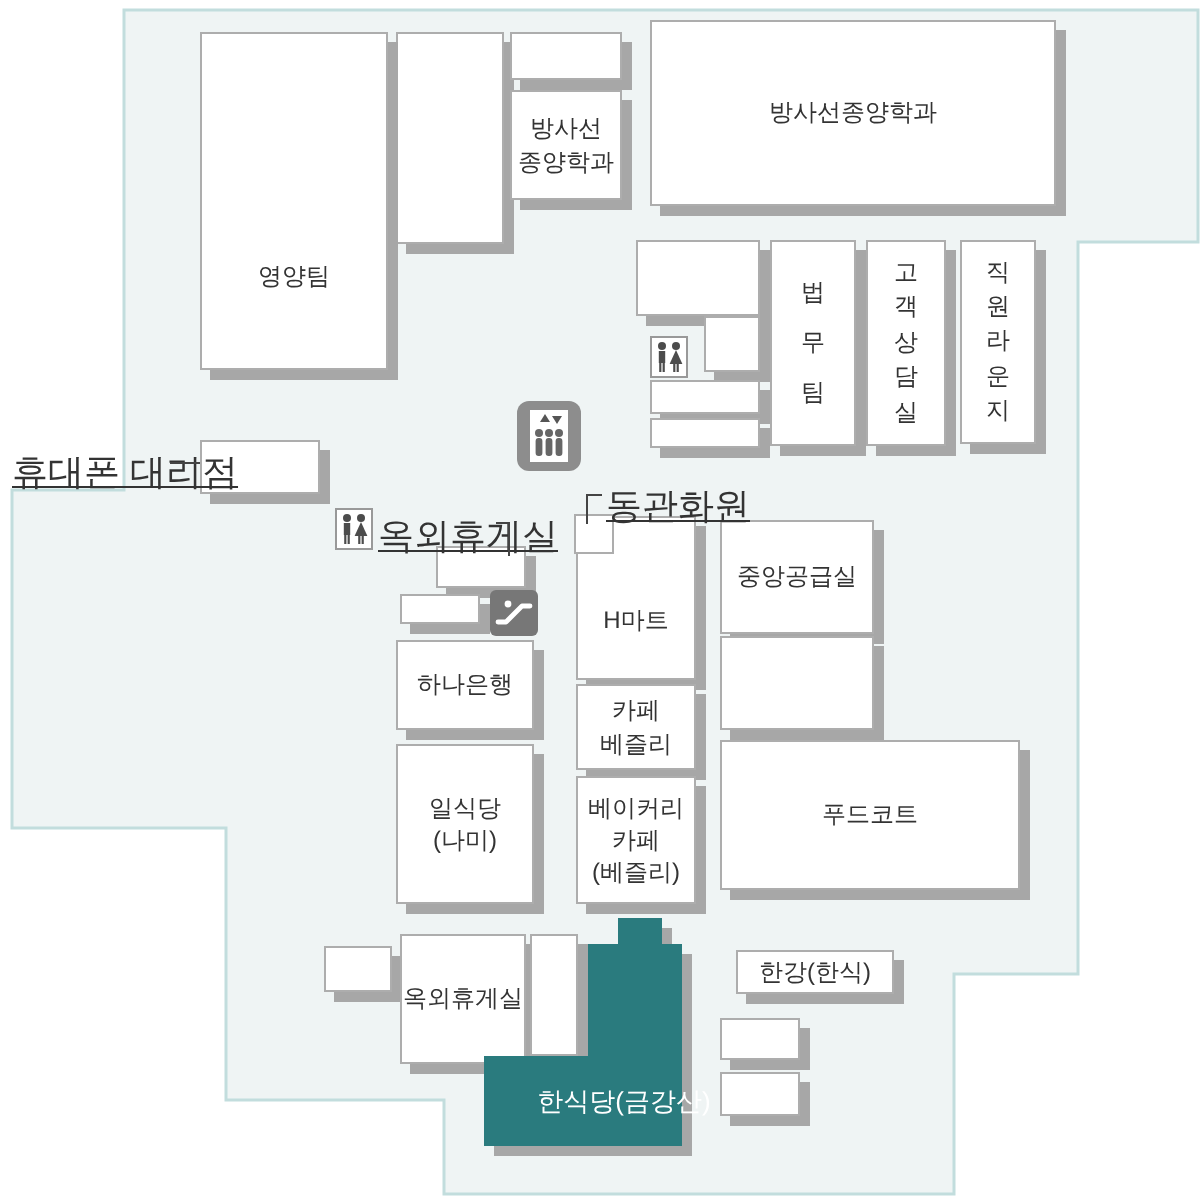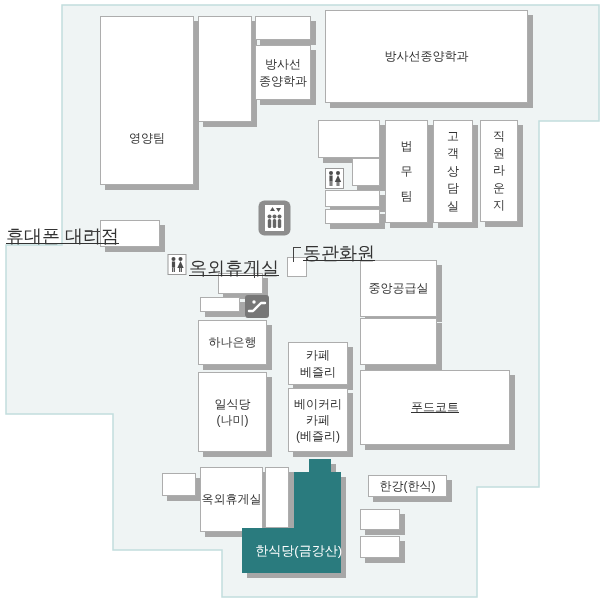--- a/index.html
+++ b/index.html
@@ -13,24 +13,24 @@
     border:1.5px solid var(--room_border,#adadad);
     box-shadow:5px 5px 0 0 var(--shadow,#a7a7a7);
     display:flex;align-items:center;justify-content:center;text-align:center;
     font-size:12px;line-height:1.35;
   }
   .room .lbl{white-space:pre-line;}
   .vroom{line-height:1.5;}
   .callout{position:absolute;font-size:18px;white-space:nowrap;text-decoration:underline;}
   .connector{position:absolute;box-sizing:border-box;}
   .teal-label{
-    position:absolute;left:242px;top:542px;width:100px;text-align:right;
-    color:#fff;font-size:13px;white-space:nowrap;
+    position:absolute;left:242px;top:542px;width:100px;text-align:center;
+    color:#fff;font-size:13px;white-space:nowrap;padding-left:20px;
   }
-  .underline{text-decoration:underline;text-align:center;}
+  .underline{text-align:center;}
   .icon{position:absolute;}
 </style>
 </head>
 <body>
 
 <div id="stage">
 
   <svg id="floor-svg" width="600" height="600" viewBox="0 0 600 600">
     <polygon points="62,5 599,5 599,121 539,121 539,487 477,487 477,597 222,597 222,550 113,550 113,414 6,414 6,245 62,245" style="fill:var(--floor_fill,#eff4f4);stroke:var(--floor_border,#c2dddd);stroke-width:1.5"></polygon>
   </svg>
@@ -76,20 +76,23 @@
   <div class="room" style="left:218px;top:273px;width:45px;height:21px"></div>
   <div class="room" style="left:200px;top:297px;width:40px;height:15px"></div>
   <div class="room" style="left:198px;top:372px;width:69px;height:80px">
     <span class="lbl">일식당
 (나미)</span>
   </div>
   <div class="room" style="left:198px;top:320px;width:69px;height:45px">
     <span class="lbl">하나은행</span>
   </div>
 
+  <div class="room" style="left:288px;top:258px;width:60px;height:82px;padding-top:22px">
+    <span class="lbl">H마트</span>
+  </div>
   <div class="room" style="left:287px;top:257px;width:20px;height:20px;box-shadow:none"></div>
   <div class="room" style="left:288px;top:342px;width:60px;height:43px">
     <span class="lbl">카페
 베즐리</span>
   </div>
   <div class="room" style="left:288px;top:388px;width:60px;height:64px">
     <span class="lbl">베이커리
 카페
 (베즐리)</span>
   </div>

